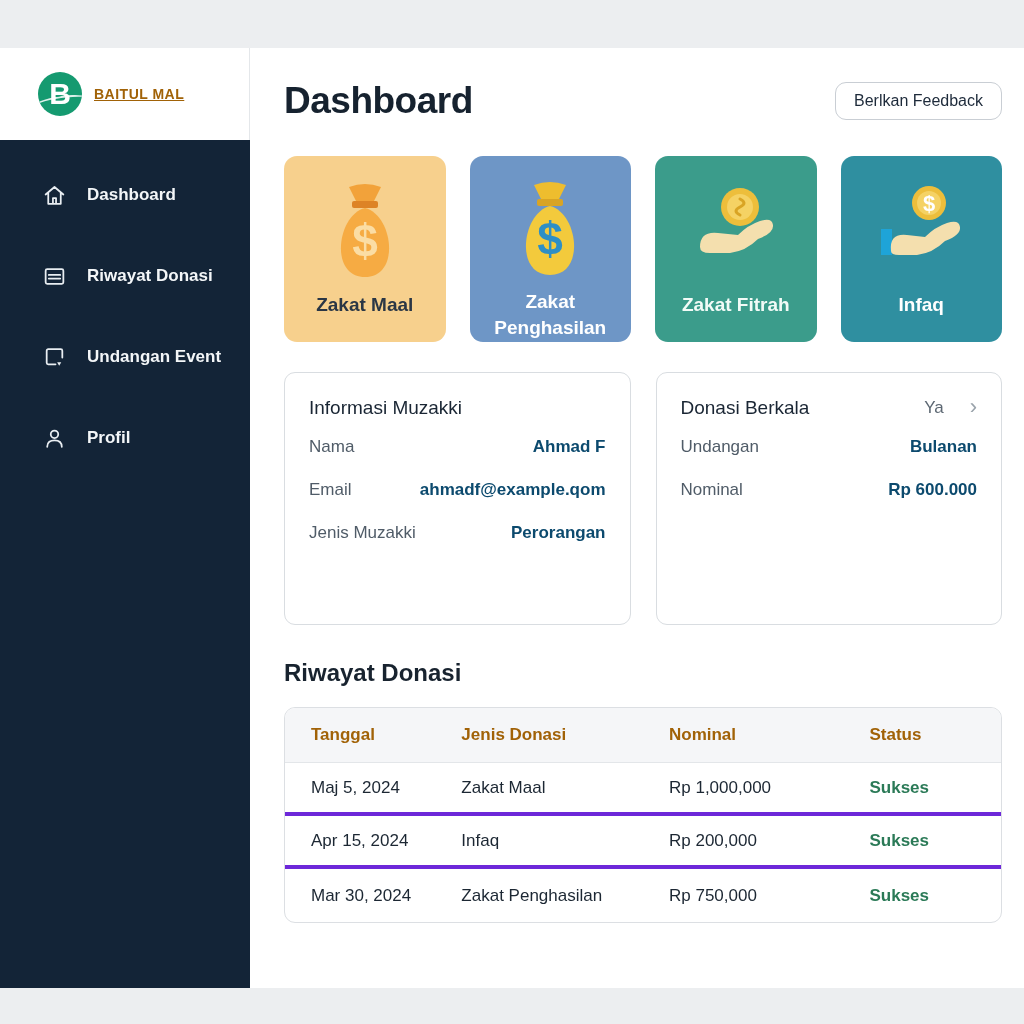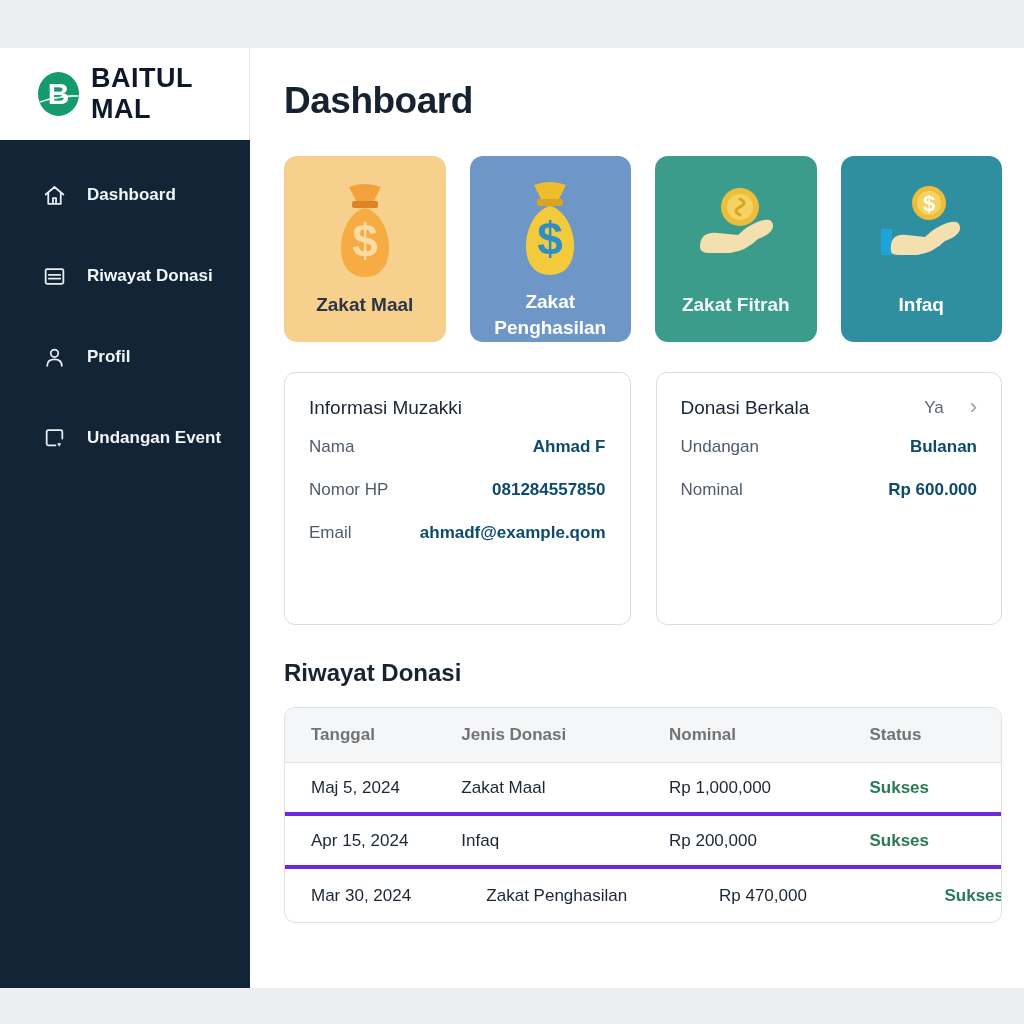--- a/index.html
+++ b/index.html
@@ -24,21 +24,21 @@
   .logo-circle {
     width:44px; height:44px; border-radius:50%; background:#159a70;
     position:relative; display:flex; align-items:center; justify-content:center;
     color:#ffffff; font-size:30px; font-weight:700; overflow:hidden;
   }
   .logo-swoosh {
     position:absolute; left:-6px; top:24px; width:60px; height:16px;
     border-top:2px solid rgba(255,255,255,.85);
     border-radius:50%; transform:rotate(-8deg);
   }
-  .brand-name { font-size:27px; font-weight:700; color:#0f172a; letter-spacing:.5px; }
+  .brand-name { font-size:14px; font-weight:700; color:#a16207; letter-spacing:.5px;text-decoration:underline; }
 
   .nav { position:absolute; left:0; top:92px; right:0; bottom:0; background:#132437; padding-top:26px; }
   .nav-item {
     display:flex; align-items:center; gap:20px; height:58px; margin-bottom:23px;
     padding-left:42px; color:#f3f6f8; font-size:17px; font-weight:600; cursor:pointer;
   }
   .nav-item svg { width:25px; height:25px; stroke:#e9eef2; stroke-width:1.7; fill:none; }
 
   
   .main { position:absolute; left:250px; top:0; right:0; bottom:0; padding:0 22px 0 34px; }
@@ -83,23 +83,23 @@
   .mz-rows { margin-top:14px; }
 
   
   .history-title { margin-top:34px; font-size:24px; font-weight:700; color:#18232f; }
   .table {
     margin-top:20px; border:1px solid #dcdfe3; border-radius:11px; overflow:hidden;
     background:#ffffff;
   }
   .t-row { display:grid; grid-template-columns:21% 29% 28% 22%; align-items:center; }
   .t-head { background:#f5f6f8; height:55px; border-bottom:1px solid #e3e6e9; }
-  .t-head .cell { font-size:17px; font-weight:700; color:#737373; }
+  .t-head .cell { font-size:17px; font-weight:700; color:#a16207; }
   .t-body-row { height:53px; border-bottom:4px solid #6d28d9; }
-  .t-body-row:last-child { border-bottom:none;gap:25px; }
+  .t-body-row:last-child { border-bottom:none; }
   .cell { padding-left:26px; font-size:17px; color:#1c2733; }
   .cell.status { color:#2b7a57; font-weight:600; }
 
   
   .icon-svg { display:block; }
 </style>
 </head>
 <body>
 
 <div class="app">
@@ -122,39 +122,40 @@
       </div>
       <div class="nav-item">
         <svg class="icon-svg" viewBox="0 0 24 24">
           <rect x="3.5" y="5" width="17" height="14" rx="1.5"></rect>
           <path d="M6.5 10.5 H17.5 M6.5 14 H17.5" stroke-linecap="round"></path>
         </svg>
         <span>Riwayat Donasi</span>
       </div>
       <div class="nav-item">
         <svg class="icon-svg" viewBox="0 0 24 24">
+          <path d="M19.5 12 V5.5 A1.5 1.5 0 0 0 18 4 H6 A1.5 1.5 0 0 0 4.5 5.5 V17 A1.5 1.5 0 0 0 6 18.5 H13" stroke-linecap="round"></path>
+          <path d="M14.5 16.5 L18.5 16.5 L16.5 20 Z" fill="#e9eef2" stroke="none"></path>
+        </svg>
+        <span>Undangan Event</span>
+      </div>
+      <div class="nav-item">
+        <svg class="icon-svg" viewBox="0 0 24 24">
           <circle cx="12" cy="8" r="3.6"></circle>
           <path d="M5 20 C5 15.5 8 13.7 12 13.7 C16 13.7 19 15.5 19 20" stroke-linecap="round"></path>
         </svg>
         <span>Profil</span>
       </div>
-      <div class="nav-item">
-        <svg class="icon-svg" viewBox="0 0 24 24">
-          <path d="M19.5 12 V5.5 A1.5 1.5 0 0 0 18 4 H6 A1.5 1.5 0 0 0 4.5 5.5 V17 A1.5 1.5 0 0 0 6 18.5 H13" stroke-linecap="round"></path>
-          <path d="M14.5 16.5 L18.5 16.5 L16.5 20 Z" fill="#e9eef2" stroke="none"></path>
-        </svg>
-        <span>Undangan Event</span>
-      </div>
     </div>
   </div>
 
   <div class="main">
 
     <div class="header-row">
       <div class="page-title">Dashboard</div>
+      <button class="feedback-btn">Berlkan Feedback</button>
     </div>
 
     <div class="zakat-row">
 
       <div class="zakat-card zc-maal">
         <div class="z-icon">
           <svg width="92" height="104" viewBox="0 0 92 104">
             <path d="M30 6 Q46 0 62 6 L54 22 L38 22 Z" fill="#f2a23a"></path>
             <rect x="33" y="20" width="26" height="7" rx="2" fill="#dd8326"></rect>
             <path d="M46 27 C18 34 10 96 46 96 C82 96 74 34 46 27 Z" fill="#f6ab43"></path>
@@ -207,26 +208,26 @@
       <div class="info-card">
         <div class="info-card-head">
           <div class="info-title">Informasi Muzakki</div>
         </div>
         <div class="mz-rows">
           <div class="kv-row">
             <span class="kv-label">Nama</span>
             <span class="kv-value">Ahmad F</span>
           </div>
           <div class="kv-row">
-            <span class="kv-label">Nomor HP</span>
-            <span class="kv-value">081284557850</span>
-          </div>
-          <div class="kv-row">
             <span class="kv-label">Email</span>
             <span class="kv-value">ahmadf@example.qom</span>
+          </div>
+          <div class="kv-row">
+            <span class="kv-label">Jenis Muzakki</span>
+            <span class="kv-value">Perorangan</span>
           </div>
         </div>
       </div>
 
       <div class="info-card">
         <div class="info-card-head">
           <div class="info-title">Donasi Berkala</div>
           <div class="info-link">
             <span class="val">Ya</span>
             <span class="chev">›</span>
@@ -262,19 +263,19 @@
       </div>
       <div class="t-row t-body-row">
         <div class="cell">Apr 15, 2024</div>
         <div class="cell">Infaq</div>
         <div class="cell">Rp 200,000</div>
         <div class="cell status">Sukses</div>
       </div>
       <div class="t-row t-body-row">
         <div class="cell">Mar 30, 2024</div>
         <div class="cell">Zakat Penghasilan</div>
-        <div class="cell">Rp 470,000</div>
+        <div class="cell">Rp 750,000</div>
         <div class="cell status">Sukses</div>
       </div>
     </div>
 
   </div>
 </div>
 
 </body></html>

